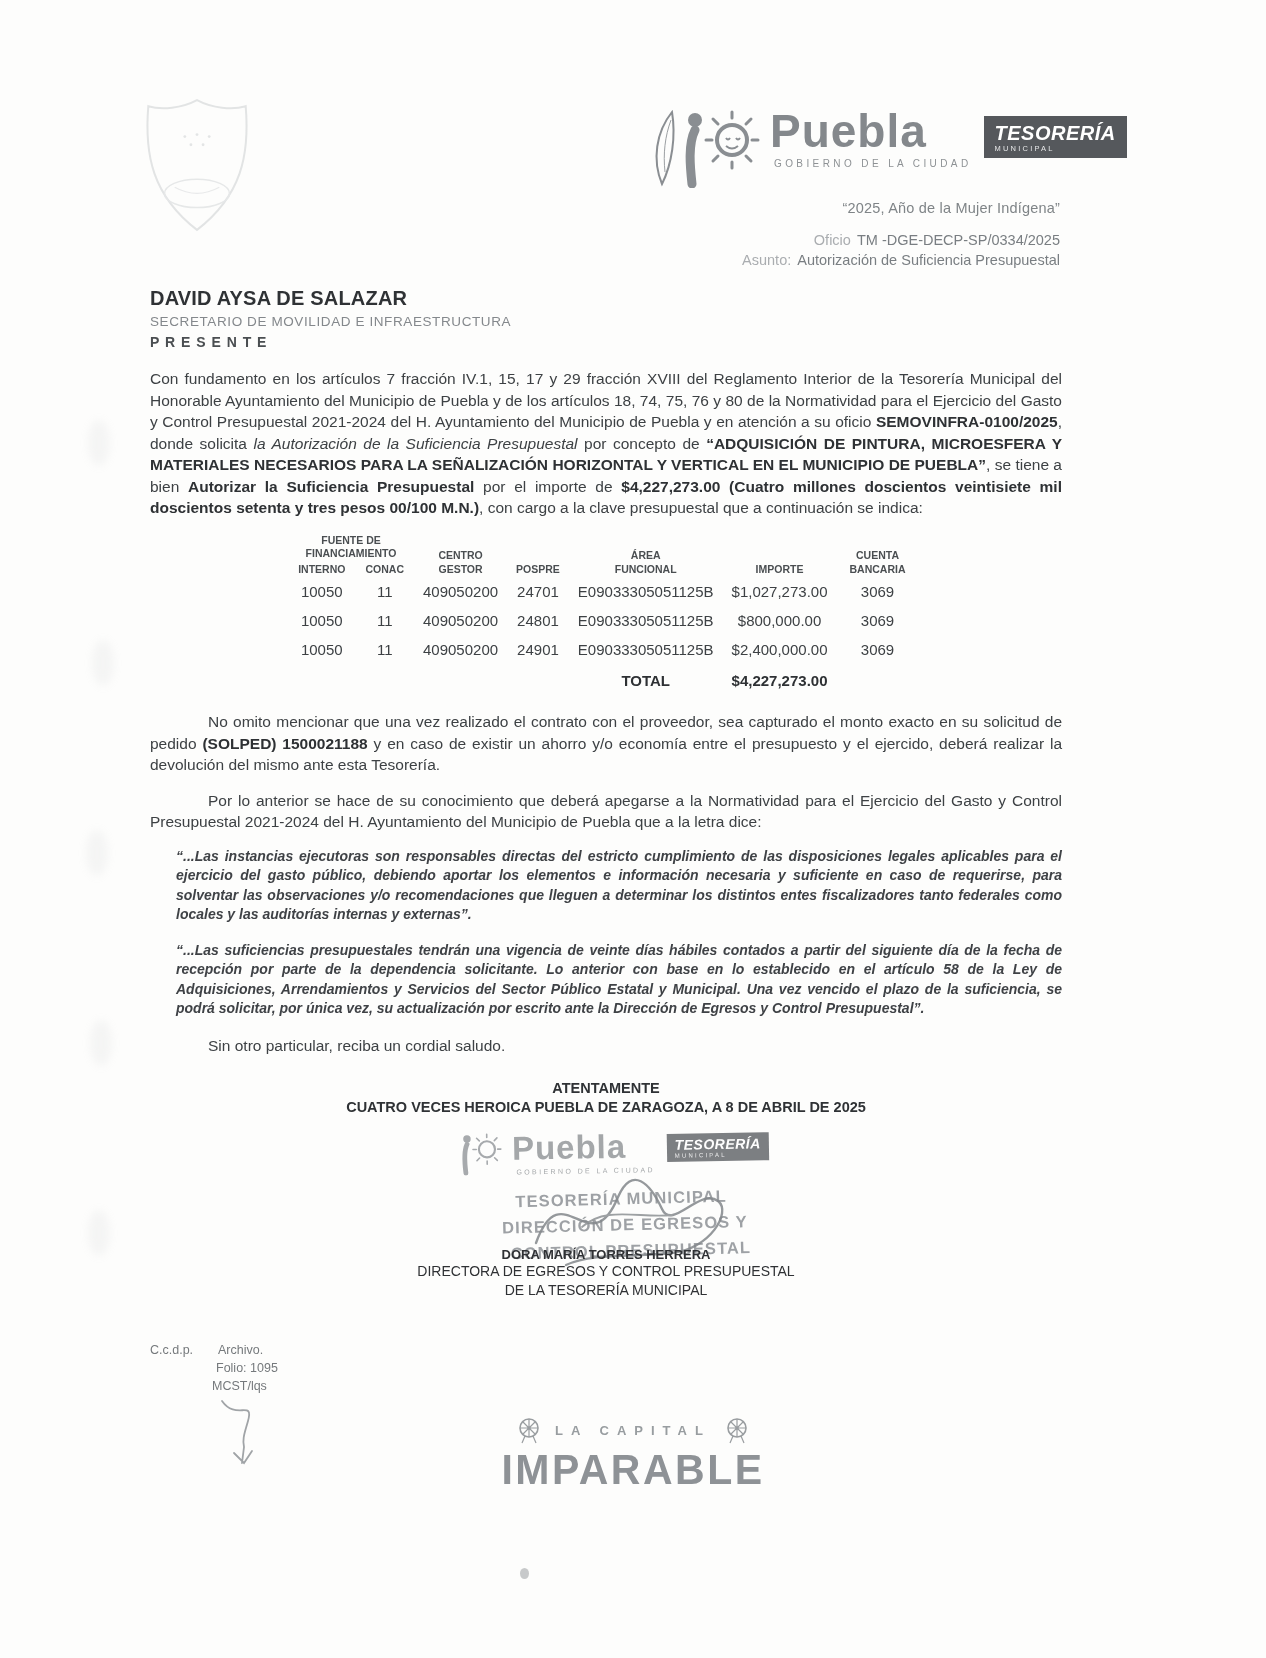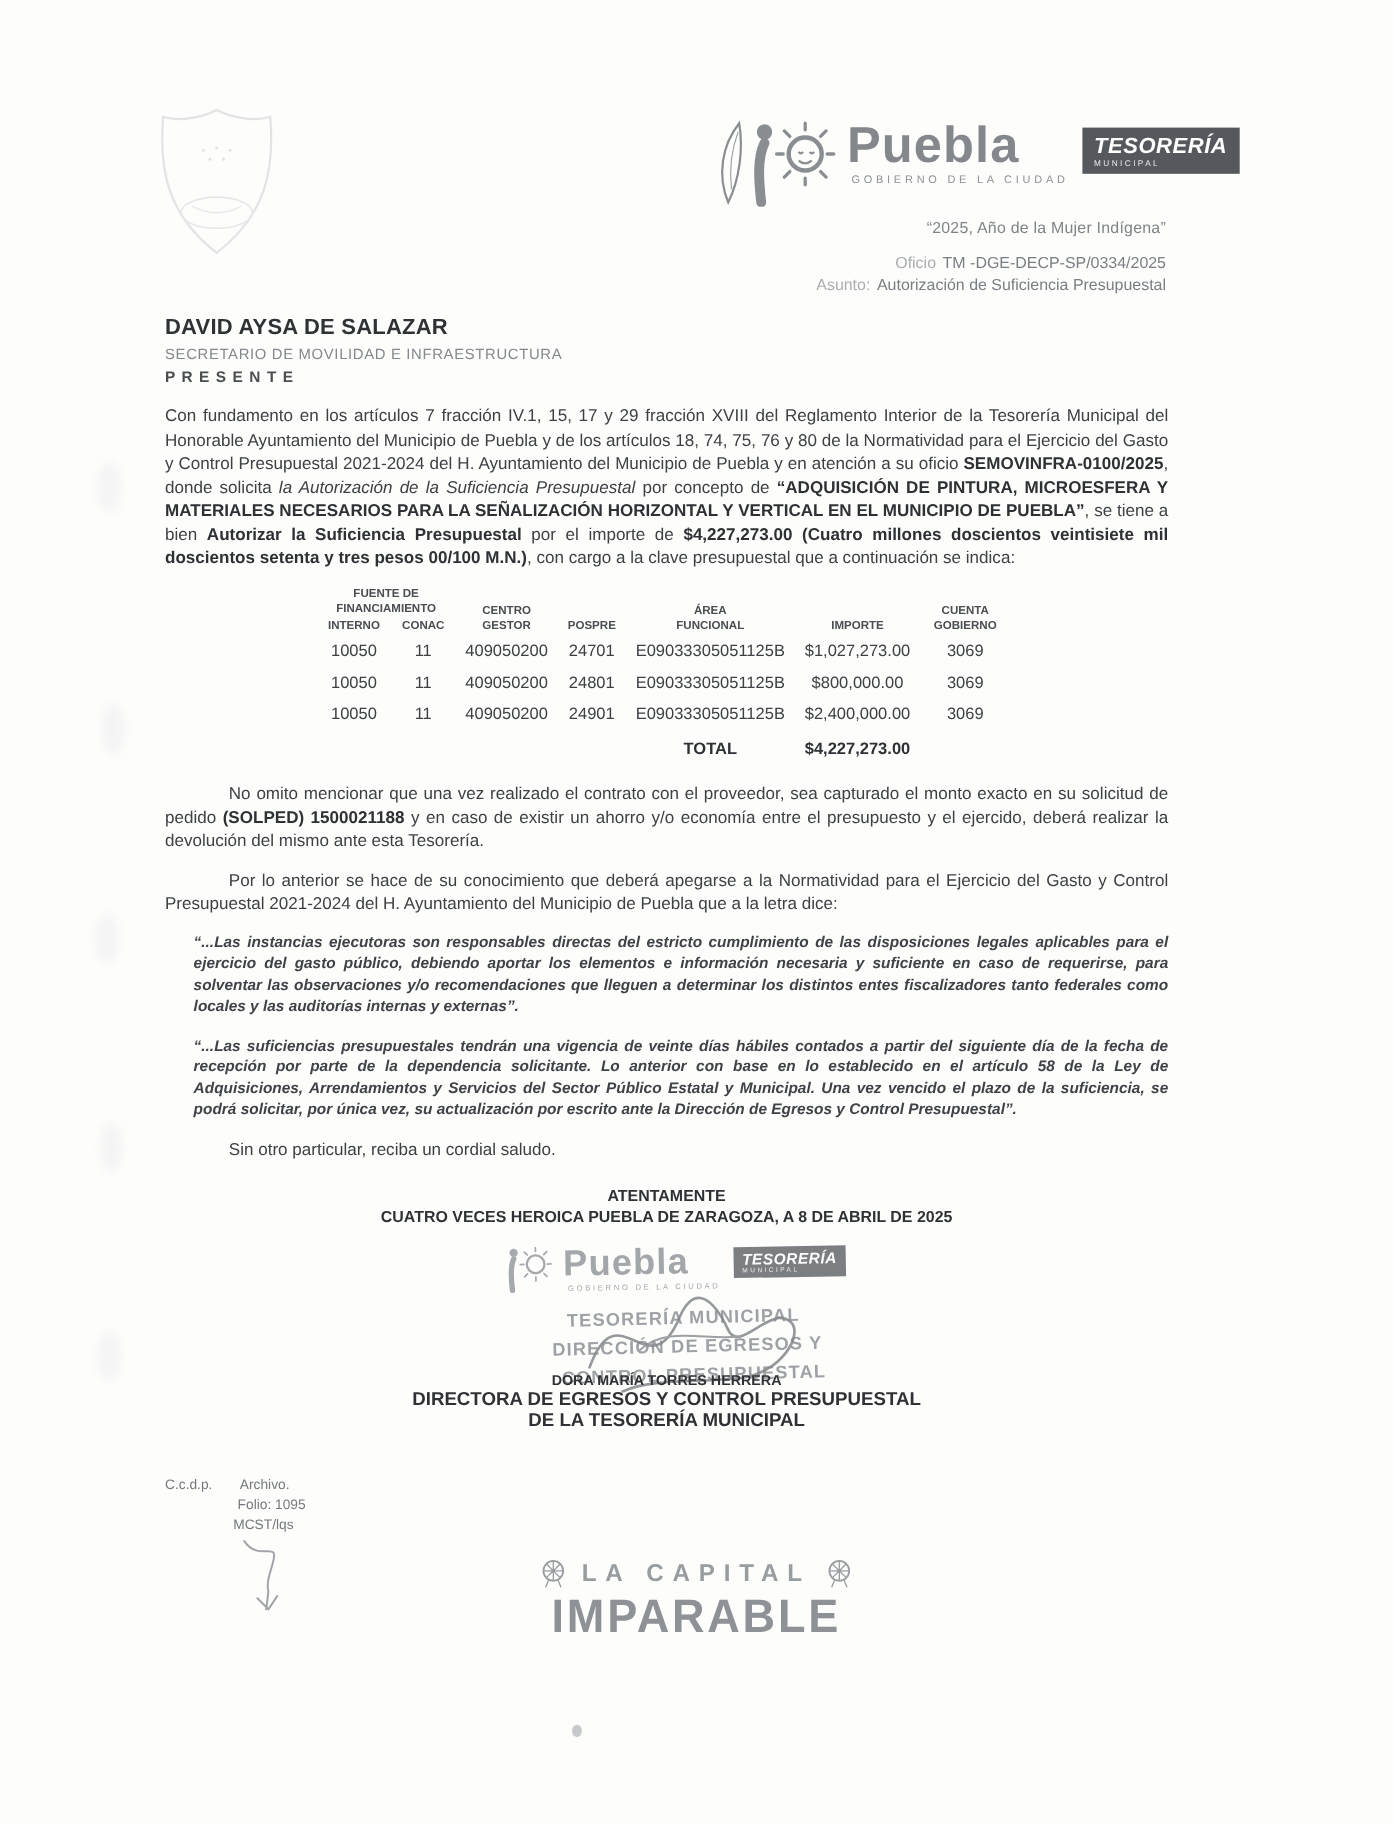--- a/index.html
+++ b/index.html
@@ -61,32 +61,32 @@
   .stamp .badge-title{font-size:14px;line-height:14px;}
   .stamp .badge-sub{font-size:6px;}
   .stamp-lines{position:absolute;left:352px;top:66px;width:270px;font-size:16.5px;
     font-weight:600;letter-spacing:1.1px;color:#94989c;line-height:26px;
     transform:rotate(-1.5deg);opacity:.9;}
   .sl-1{margin-left:14px;}
   .sl-3{margin-left:8px;}
   .scribble{position:absolute;left:372px;top:38px;opacity:.85;}
   .sig-names{position:absolute;left:0;width:100%;top:128px;text-align:center;}
   .sig-name{font-size:13px;font-weight:700;color:#2f3134;}
-  .sig-role{font-size:17px;font-weight:700;color:#2f3134;line-height:19px;}
+  .sig-role{font-size:14px;font-weight:400;color:#2f3134;line-height:19px;}
   
   .ccdp-block{position:absolute;left:150px;top:1343px;width:220px;height:130px;
     font-size:12.5px;color:#75797c;}
   .ccdp-label{position:absolute;left:0;top:0;}
   .ccdp-archivo{position:absolute;left:68px;top:0;}
   .ccdp-folio{position:absolute;left:66px;top:18px;}
   .ccdp-initials{position:absolute;left:62px;top:36px;}
   .ccdp-scribble{position:absolute;left:64px;top:52px;opacity:.8;}
   .capital-block{position:absolute;left:0;width:100%;top:1416px;text-align:center;}
   .capital-row{display:flex;align-items:center;justify-content:center;gap:12px;}
-  .capital-label{font-size:22px;font-weight:700;letter-spacing:8px;color:#989da0;}
+  .capital-label{font-size:13px;font-weight:700;letter-spacing:8px;color:#989da0;}
   .imparable{font-size:41px;font-weight:800;letter-spacing:2.5px;color:#8e9296;
     margin-top:2px;transform:scaleY(1.04);}
   .dot-mark{position:absolute;left:520px;top:1568px;width:9px;height:11px;border-radius:50%;
     background:#9b9ea1;opacity:.55;}
 </style>
 </head>
 <body>
 
 <div class="page">
 
@@ -153,21 +153,21 @@
 
     <div class="tbl-wrap">
       <table class="clave">
         <tbody>
             <tr>
           <th colspan="2"><span class="hw hw-fuente">FUENTE DE FINANCIAMIENTO</span></th>
           <th rowspan="2"><span class="hw hw-centro">CENTRO GESTOR</span></th>
           <th rowspan="2">POSPRE</th>
           <th rowspan="2"><span class="hw hw-area">ÁREA FUNCIONAL</span></th>
           <th rowspan="2">IMPORTE</th>
-          <th rowspan="2"><span class="hw hw-cuenta">CUENTA GOBIERNO</span></th>
+          <th rowspan="2"><span class="hw hw-cuenta">CUENTA BANCARIA</span></th>
         </tr>
         <tr>
           <th>INTERNO</th>
           <th>CONAC</th>
         </tr>
         <tr>
           <td>10050</td>
           <td>11</td>
           <td>409050200</td>
           <td>24701</td>

